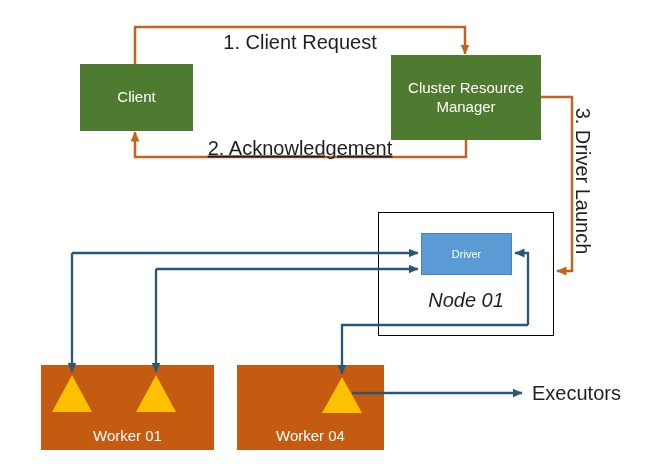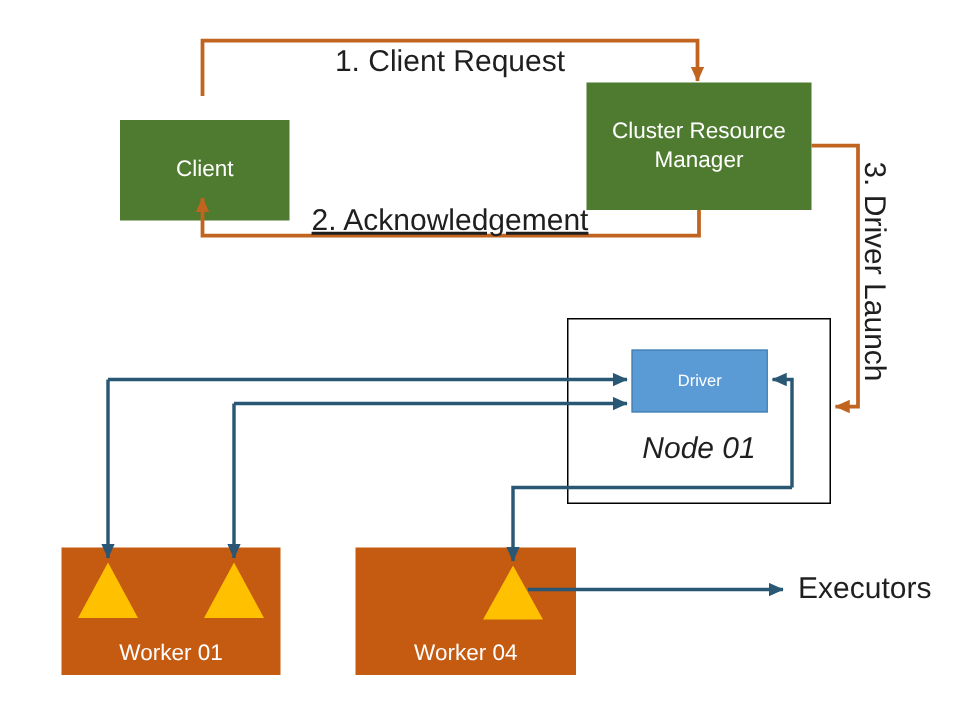--- a/index.html
+++ b/index.html
@@ -22,21 +22,21 @@
   .box-green {
     background: #4E7B2F;
     color: #ffffff;
     display: flex;
     align-items: center;
     justify-content: center;
     text-align: center;
     font-size: 15px;
     line-height: 1.25;
   }
-  .box-client  { left: 80px;  top: 64px;  width: 113px; height: 67px; margin-top: 16px; }
+  .box-client  { left: 80px;  top: 64px;  width: 113px; height: 67px; }
   .box-crm     { left: 391px; top: 55px;  width: 150px; height: 85px; padding: 0 12px; }
   .box-node01  {
     left: 378px; top: 212px; width: 176px; height: 124px;
     background: #ffffff;
     border: 1.5px solid #000000;
   }
   .box-driver {
     left: 421px; top: 233px; width: 91px; height: 42px;
     background: #5B9BD5;
     border: 1px solid #4A84B8;
@@ -44,21 +44,21 @@
     display: flex;
     align-items: center;
     justify-content: center;
     font-size: 11px;
   }
   .box-worker {
     background: #C55A11;
     color: #ffffff;
     font-size: 15px;
   }
-  .box-worker01 { left: 41px;  top: 365px; width: 146px; height: 85px; text-align: right; }
+  .box-worker01 { left: 41px;  top: 365px; width: 173px; height: 85px; text-align: right; }
   .box-worker02 { left: 237px; top: 365px; width: 147px; height: 85px; }
   .worker-label {
     position: absolute;
     left: 50%;
     bottom: 6px;
     transform: translateX(-50%);
     white-space: nowrap;
   }
   .wires {
     position: absolute;

